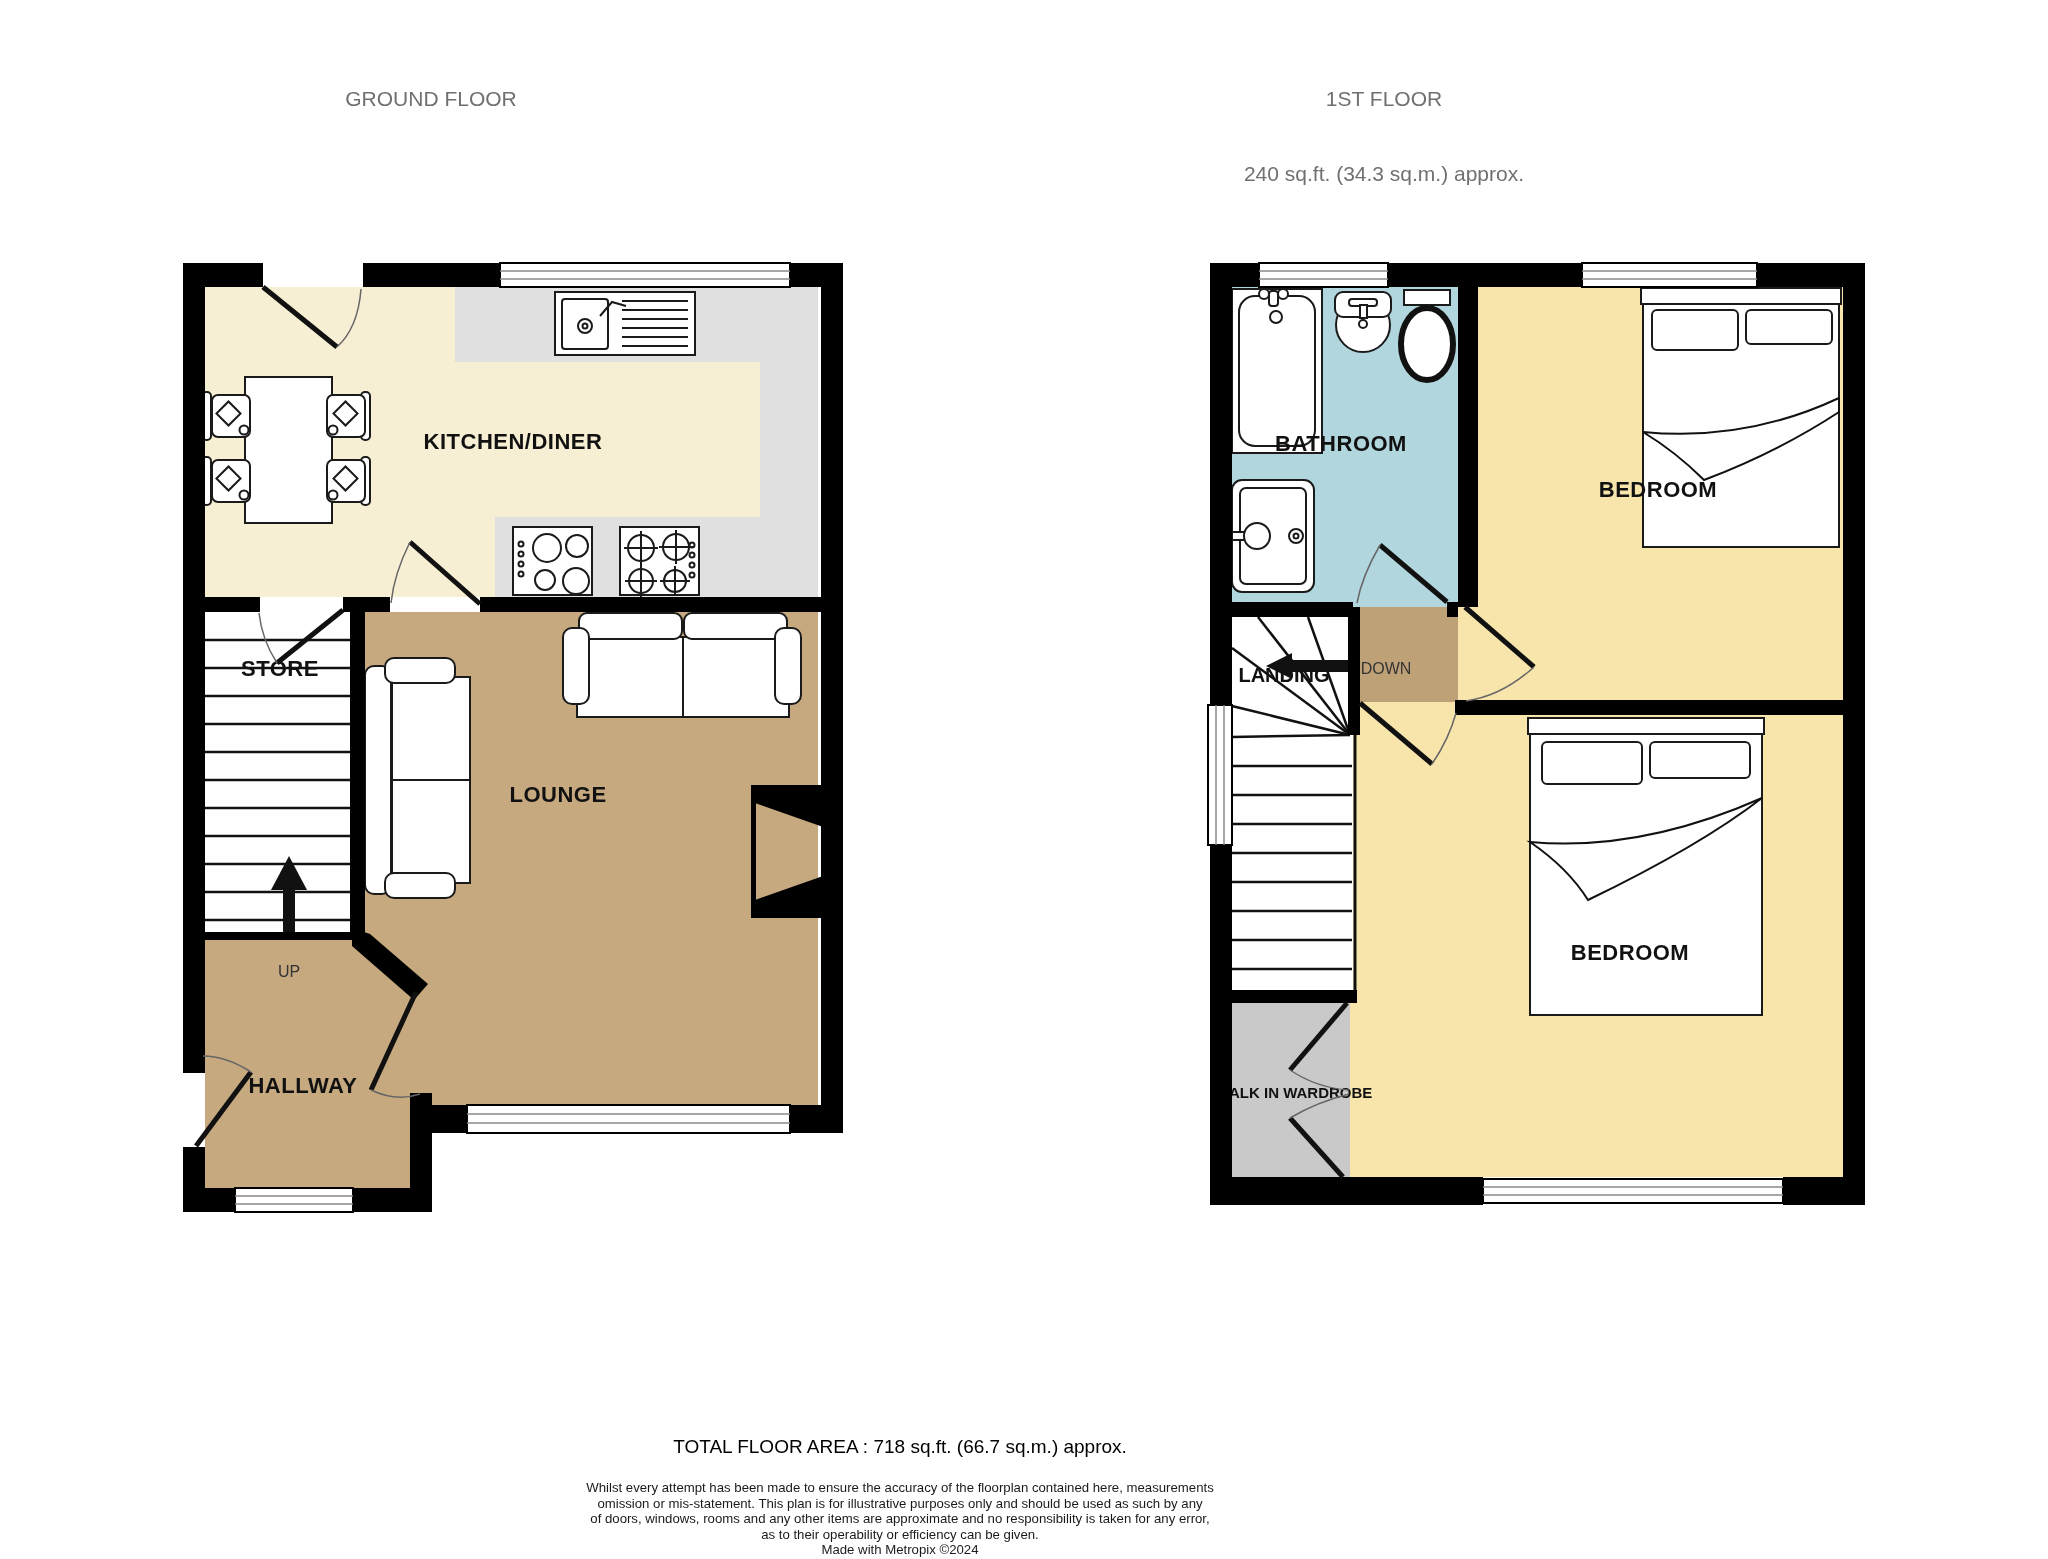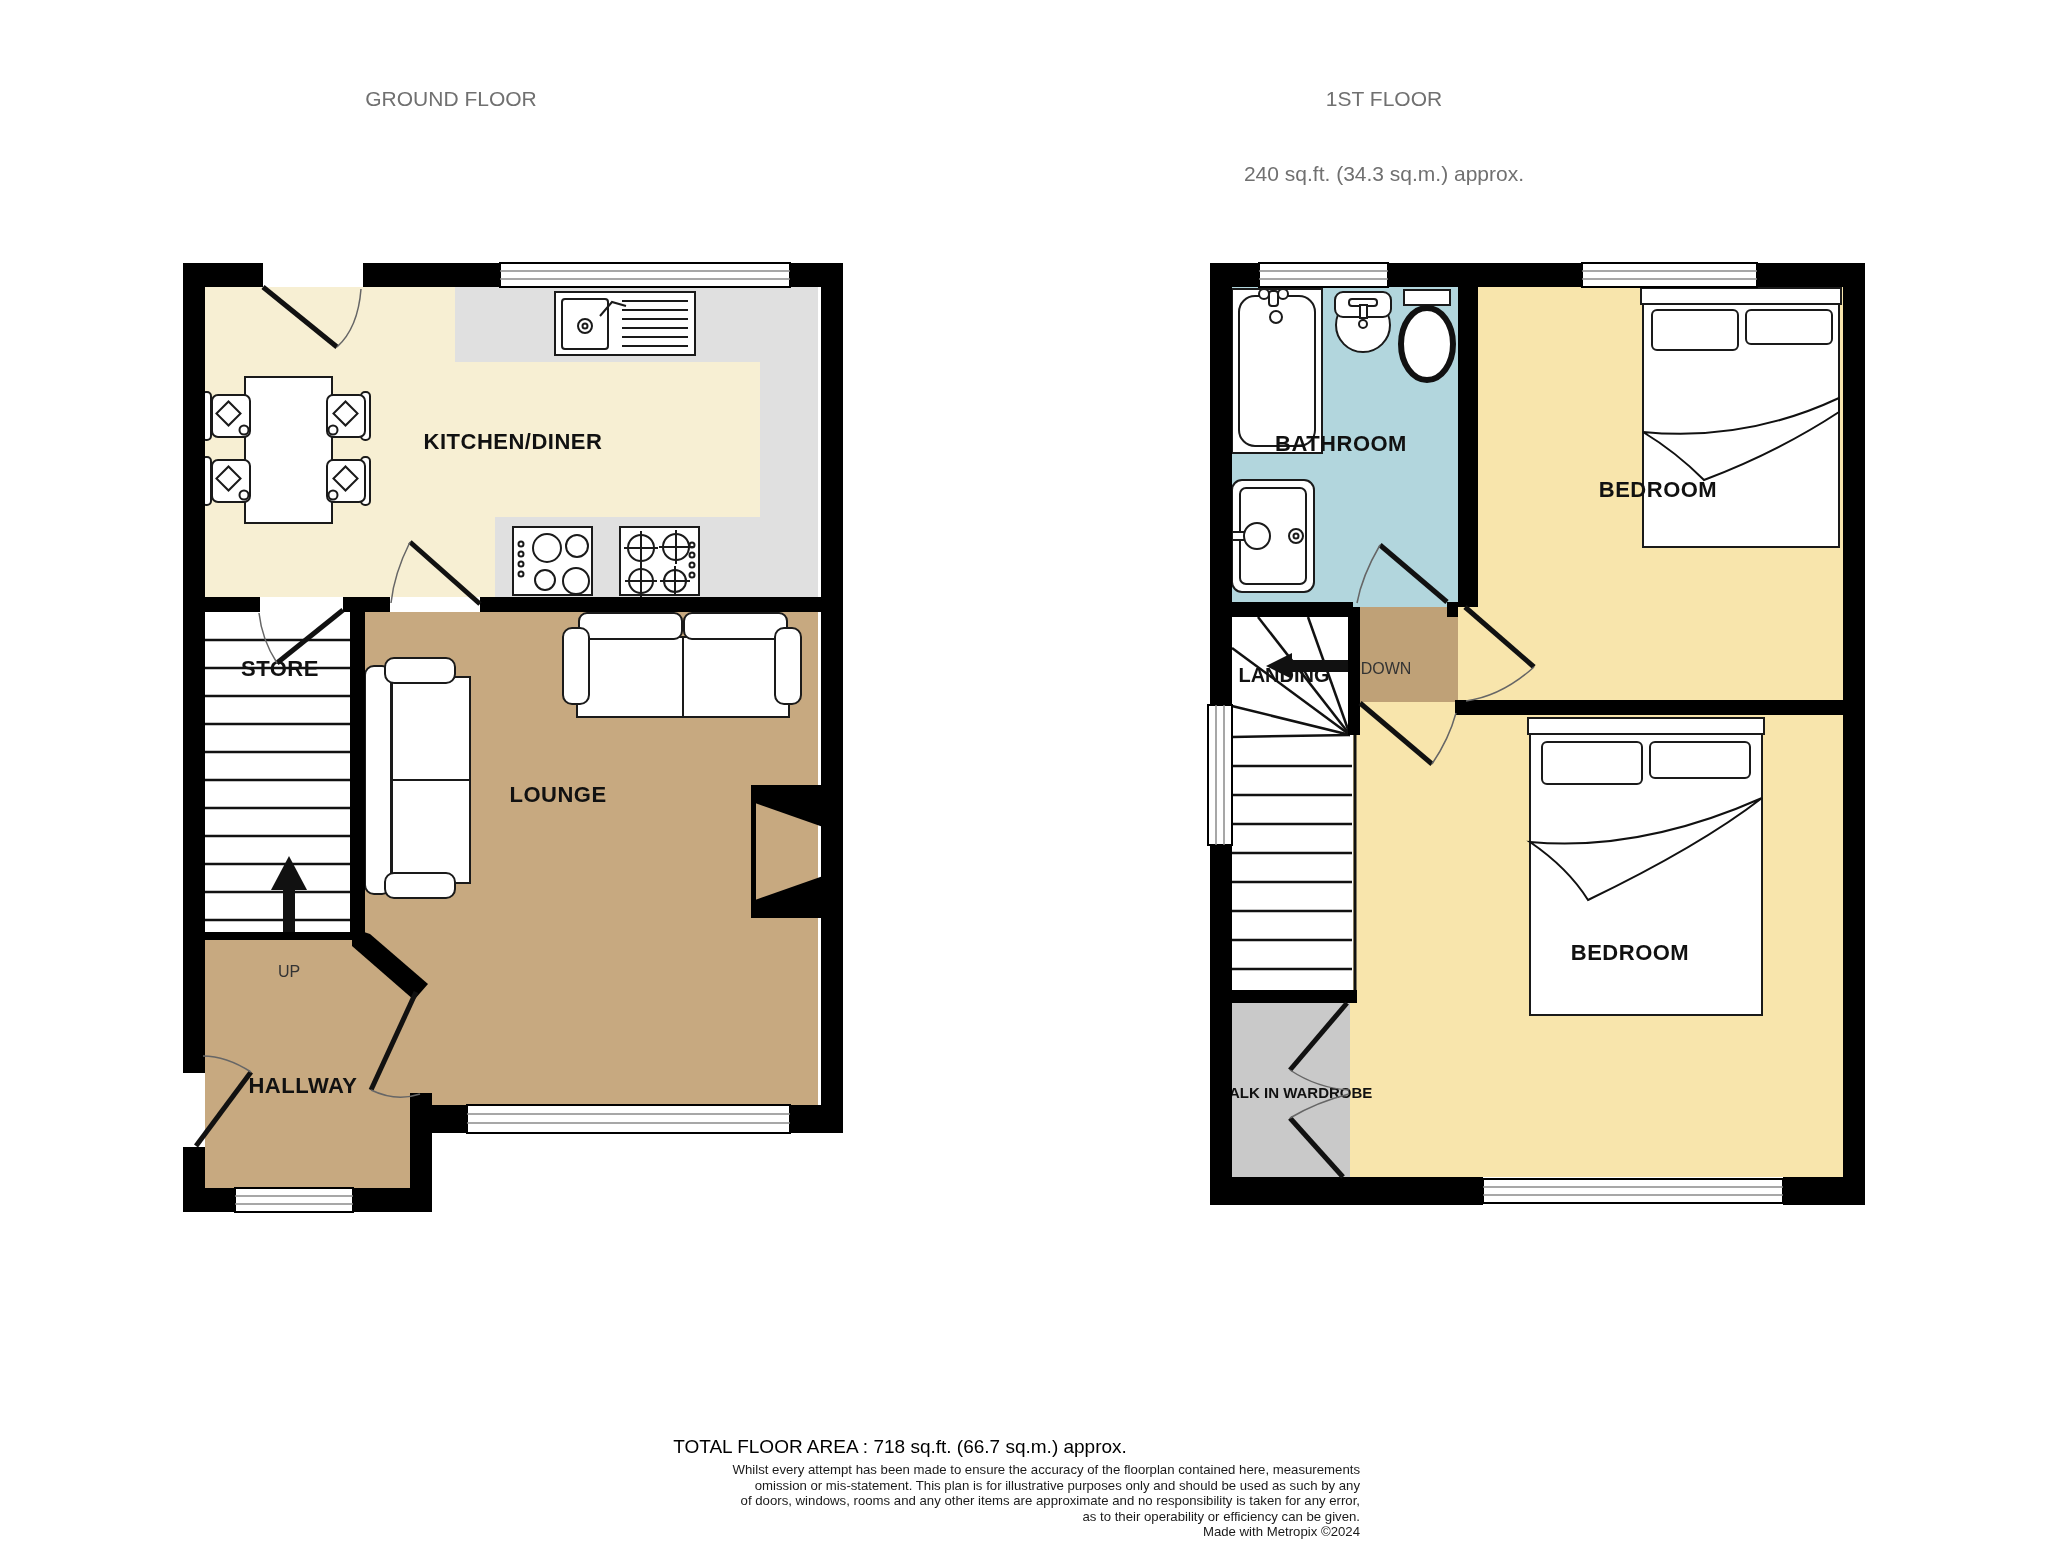--- a/index.html
+++ b/index.html
@@ -24,21 +24,21 @@
   .winline{stroke:#8a8a8a;stroke-width:1.5;}
   .footer{position:absolute;left:440px;width:920px;text-align:center;}
   .footer .total{color:#000000;font-size:19px;line-height:22px;}
   .footer .disc{color:#1a1a1a;font-size:13.2px;line-height:15.6px;}
 </style>
 </head>
 <body>
 
 <div id="stage">
 
-  <div class="floor-title" style="left:151px;top:36px;">
+  <div class="floor-title" style="left:131px;top:36px;">
     <span class="t">GROUND FLOOR</span>
   </div>
   <div class="floor-title" style="left:1084px;top:36px;">
     <span class="t">1ST FLOOR</span>
     <span class="t">240 sq.ft. (34.3 sq.m.) approx.</span>
   </div>
 
   <svg width="2048" height="1559" viewBox="0 0 2048 1559">
 
     <g>
@@ -366,21 +366,21 @@
         <line class="door" x1="1347" y1="1003" x2="1290" y2="1070"></line>
           <path class="arc" d="M1290,1070 Q1317,1088 1349,1090"></path>
         <line class="door" x1="1343" y1="1177" x2="1290" y2="1118"></line>
           <path class="arc" d="M1290,1118 Q1317,1102 1349,1094"></path>
       </g>
     </g>
   </svg>
 
   <div class="footer" style="top:1436px;">
     <div class="total">TOTAL FLOOR AREA : 718 sq.ft. (66.7 sq.m.) approx.</div>
-    <div class="disc" style="margin-top:4px;text-align:right;">
+    <div class="disc" style="margin-top:22px;">
       <div>Whilst every attempt has been made to ensure the accuracy of the floorplan contained here, measurements</div>
       <div>omission or mis-statement. This plan is for illustrative purposes only and should be used as such by any</div>
       <div>of doors, windows, rooms and any other items are approximate and no responsibility is taken for any error,</div>
       <div>as to their operability or efficiency can be given.</div>
       <div>Made with Metropix ©2024</div>
     </div>
   </div>
 
 </div>
 

